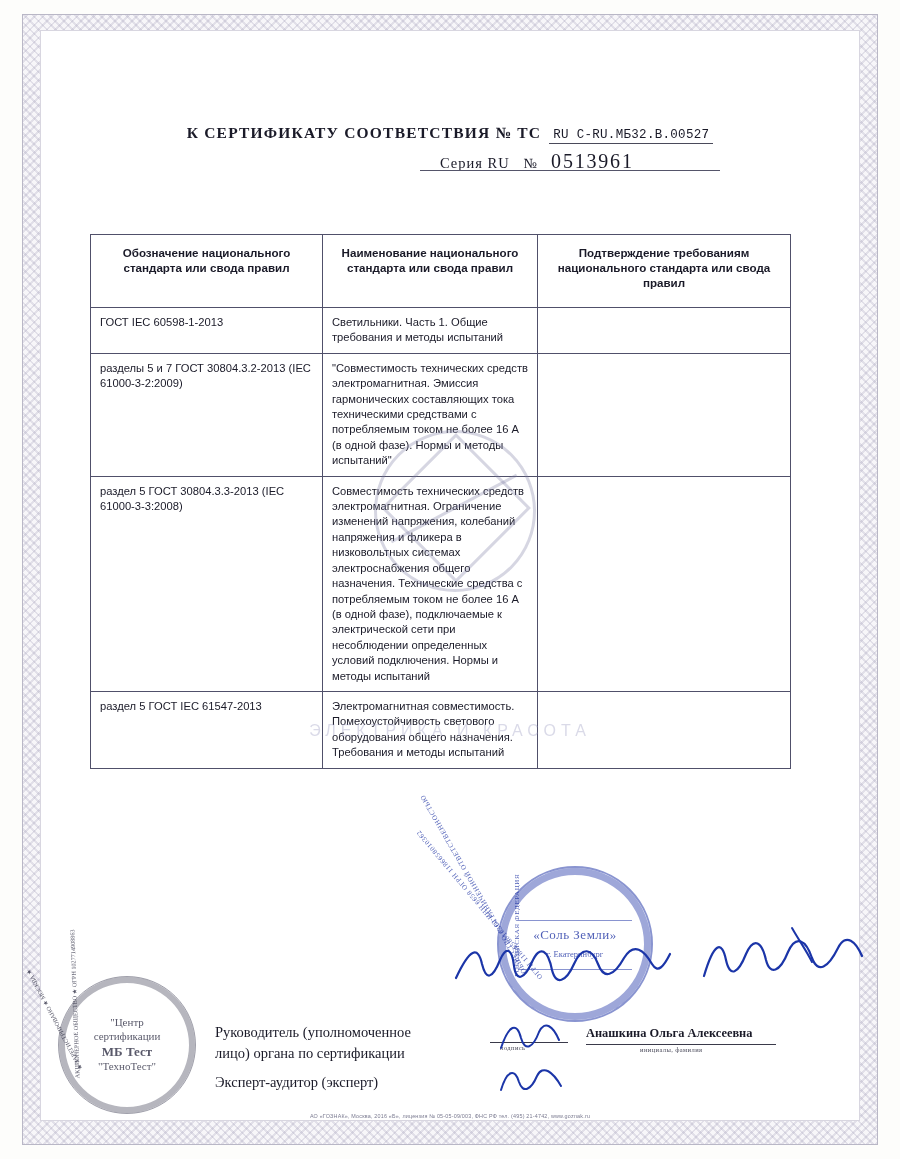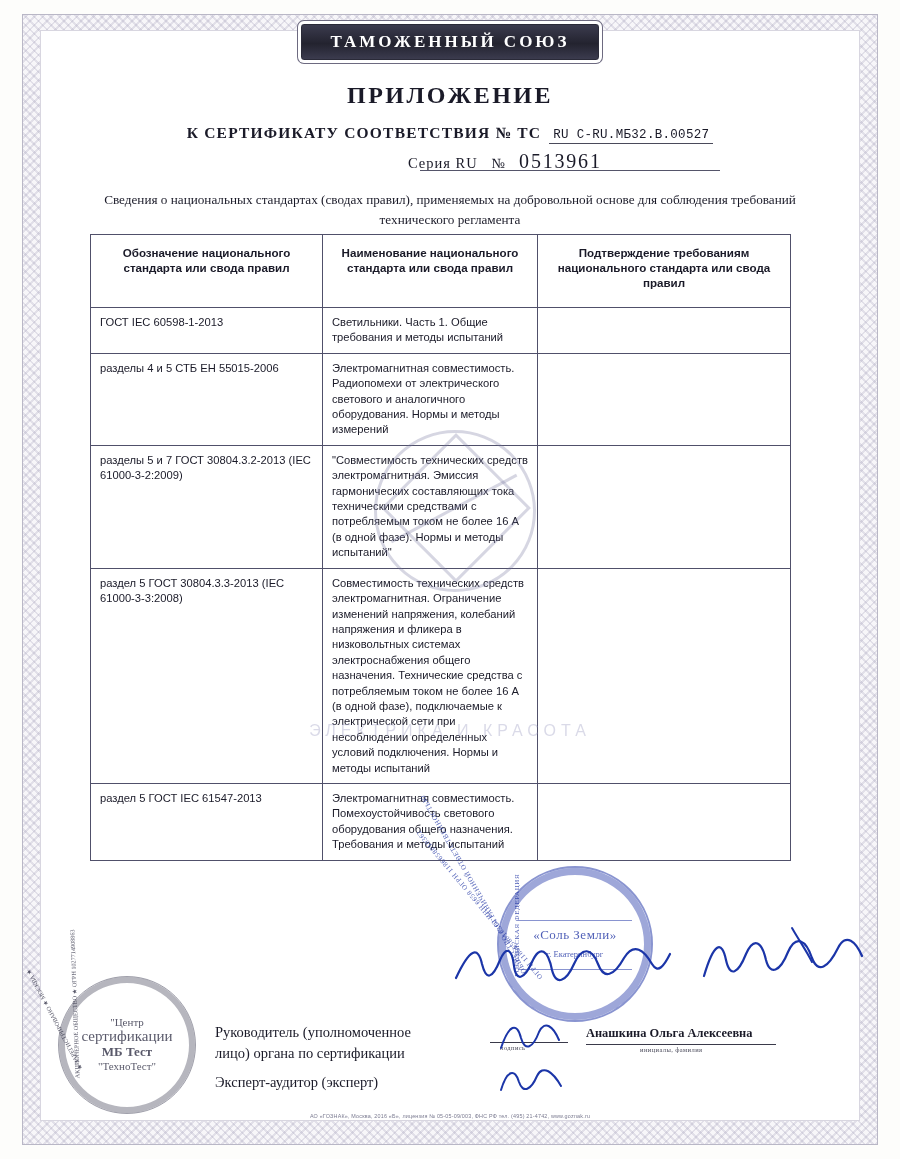--- a/index.html
+++ b/index.html
@@ -91,21 +91,21 @@
     font-family: "Liberation Mono", monospace;
     font-size: 12.5px;
     letter-spacing: 0.3px;
     border-bottom: 1px solid #4a4a5a;
     padding: 0 4px 1px 4px;
   }
 
   .series-line {
     position: absolute;
     top: 150px;
-    left: 408px;
+    left: 440px;
     display: flex;
     align-items: baseline;
     gap: 14px;
   }
   .series-line .lbl { font-size: 14.5px; letter-spacing: 1px; }
   .series-line .numsign { font-size: 14px; }
   .series-line .num {
     font-family: Liberation Serif, serif;
     font-size: 20px;
     letter-spacing: 1.8px;
@@ -270,21 +270,21 @@
   }
   .stamp-gray .core {
     position: absolute;
     left: 16px; top: 38px;
     width: 104px;
     text-align: center;
     font-family: "Liberation Serif", serif;
     line-height: 14px;
   }
   .stamp-gray .core .g1 { font-size: 11px; }
-  .stamp-gray .core .g2 { font-size: 15px; }
+  .stamp-gray .core .g2 { font-size: 11px; }
   .stamp-gray .core .g3 { font-size: 13px; font-weight: bold; margin-top: 2px; }
   .stamp-gray .core .g4 { font-size: 11px; }
   .stamp-gray .ring-text { position: absolute; inset: 0; font-size: 6.2px; }
   .stamp-gray .ring-text span {
     position: absolute; left: 50%; top: 50%;
     transform-origin: 0 0; white-space: nowrap;
   }
 
   
   .scribble { position: absolute; z-index: 5; pointer-events: none; }
@@ -365,39 +365,34 @@
     letter-spacing: 0.2px;
   }
 </style>
 </head>
 <body>
 
 <div class="page">
   <div class="border-outer"></div>
   <div class="border-inner"></div>
 
-  <div class="tu-plate">
-    <span>ТАМОЖЕННЫЙ СОЮЗ</span>
-  </div>
-
-  <div class="doc-title">ПРИЛОЖЕНИЕ</div>
+
 
   <div class="cert-line">
     <span class="lbl">К СЕРТИФИКАТУ СООТВЕТСТВИЯ  № ТС</span>
     <span class="num">RU C-RU.МБ32.В.00527</span>
   </div>
 
   <div class="series-line">
     <span class="lbl">Серия  RU</span>
     <span class="numsign">№</span>
     <span class="num">0513961</span>
   </div>
   <div class="series-rule"></div>
 
-  <div class="intro">Сведения о национальных стандартах (сводах правил), применяемых на добровольной основе для соблюдения требований технического регламента</div>
 
   <table class="tbl">
     <colgroup>
       <col class="col-a">
         <col class="col-b">
         <col class="col-c">
     </colgroup>
     <thead>
       <tr>
         <th>Обозначение национального стандарта или свода правил</th>
@@ -405,25 +400,20 @@
         <th>Подтверждение требованиям национального стандарта или свода правил</th>
       </tr>
     </thead>
     <tbody>
       <tr>
         <td>ГОСТ IEC 60598-1-2013</td>
         <td>Светильники. Часть 1. Общие требования и методы испытаний</td>
         <td></td>
       </tr>
       <tr>
-        <td>разделы 4 и 5 СТБ ЕН 55015-2006</td>
-        <td>Электромагнитная совместимость. Радиопомехи от электрического светового и аналогичного оборудования. Нормы и методы измерений</td>
-        <td></td>
-      </tr>
-      <tr>
         <td>разделы 5 и 7 ГОСТ 30804.3.2-2013 (IEC 61000-3-2:2009)</td>
         <td>"Совместимость технических средств электромагнитная. Эмиссия гармонических составляющих тока техническими средствами с потребляемым током не более 16 А (в одной фазе). Нормы и методы испытаний"</td>
         <td></td>
       </tr>
       <tr>
         <td>раздел 5 ГОСТ 30804.3.3-2013 (IEC 61000-3-3:2008)</td>
         <td>Совместимость технических средств электромагнитная. Ограничение изменений напряжения, колебаний напряжения и фликера в низковольтных системах электроснабжения общего назначения. Технические средства с потребляемым током не более 16 А (в одной фазе), подключаемые к электрической сети при несоблюдении определенных условий подключения. Нормы и методы испытаний</td>
         <td></td>
       </tr>
       <tr>

